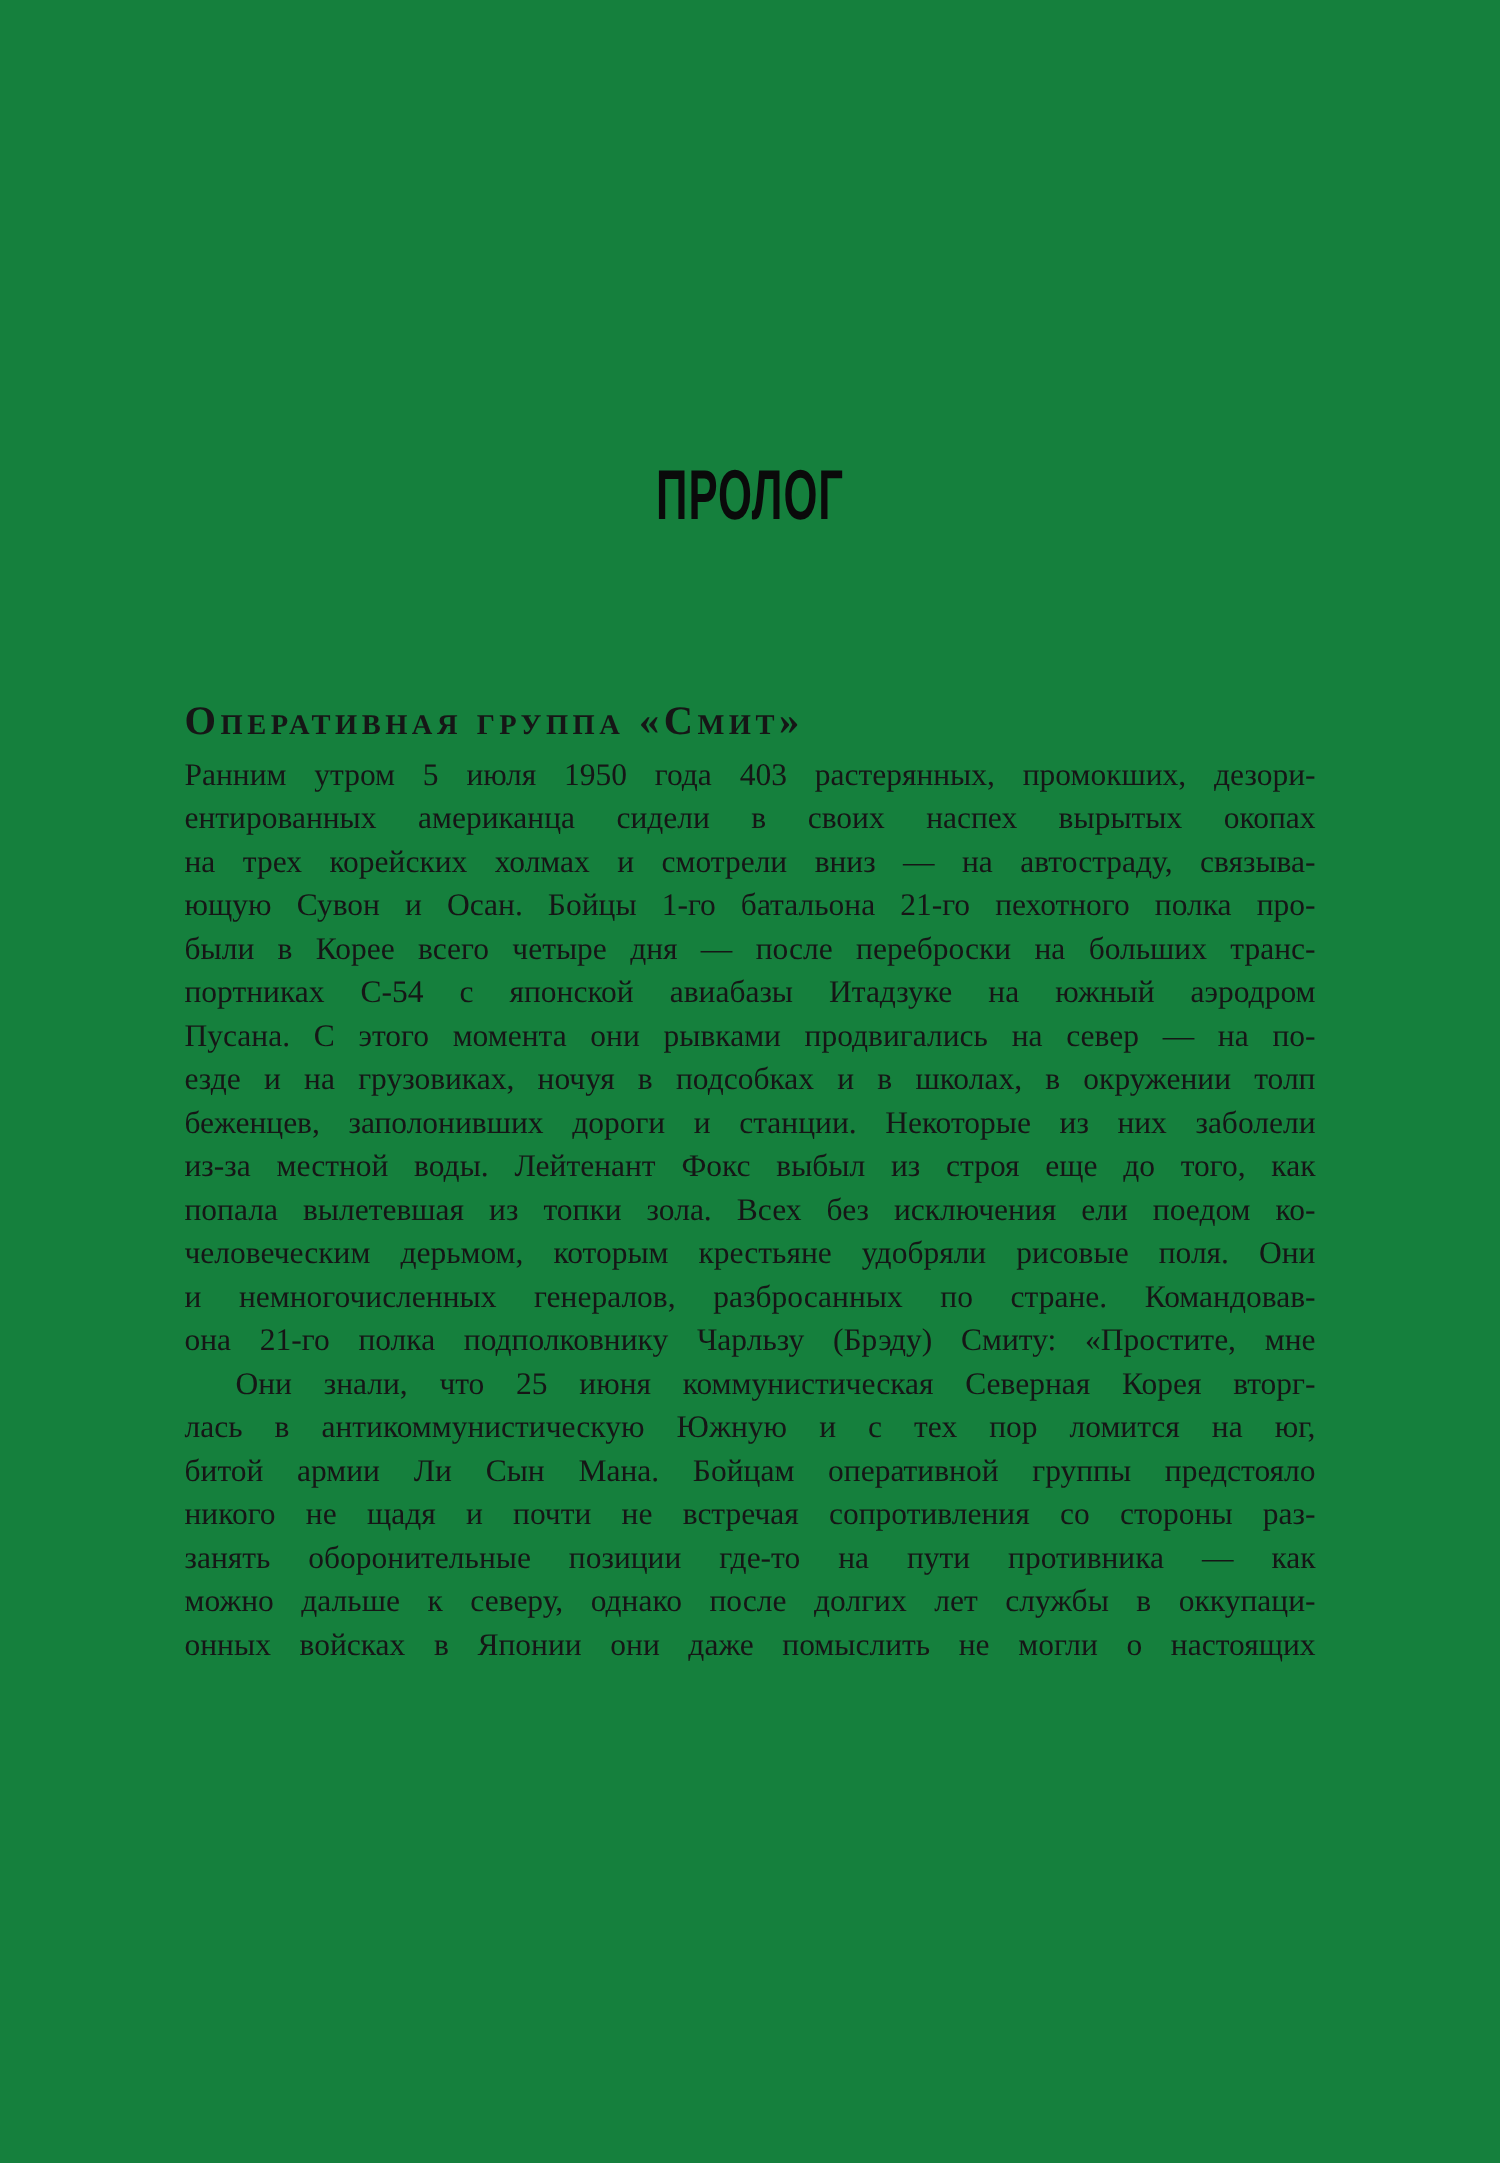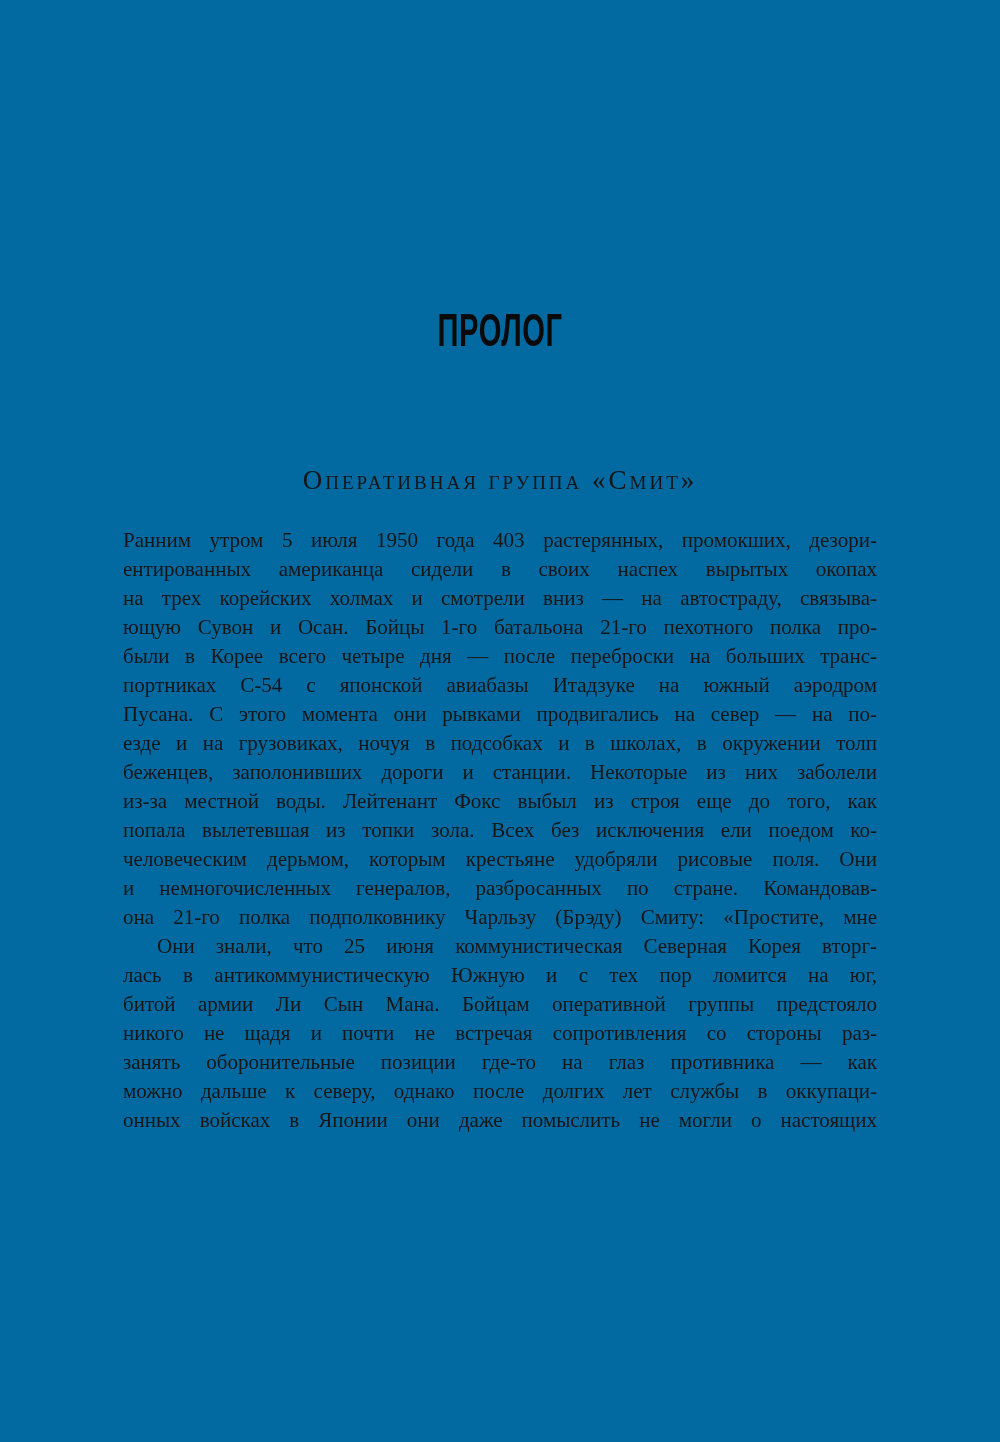--- a/index.html
+++ b/index.html
@@ -4,21 +4,21 @@
 <style>
   html, body {
     margin: 0;
     padding: 0;
     background: #ffffff;
   }
   .page {
     position: relative;
     width: 1000px;
     height: 1442px;
-    background: #0369a1;
+    background: #15803d;
     overflow: hidden;
     font-family: "Liberation Serif", serif;
     color: #161616;
   }
   .content {
     position: absolute;
     left: 123px;
     top: 0;
     width: 754px;
   }
@@ -33,32 +33,32 @@
     color: #0a0a0a;
     white-space: nowrap;
   }
   .chapter-title .squeeze {
     display: inline-block;
     transform: scaleX(0.62);
     transform-origin: center center;
   }
   .section-heading {
     margin: 112px 0 0 0;
-    text-align: center;
+    text-align: left;
     font-family: "Liberation Serif", serif;
-    font-weight: 400;
+    font-weight: 700;
     font-variant-caps: small-caps;
     font-size: 27px;
     line-height: 1.15;
     letter-spacing: 3px;
     color: #161616;
     white-space: nowrap;
   }
   .body-text {
-    margin-top: 30px;
+    margin-top: 6px;
     font-size: 21px;
     line-height: 29px;
     color: #161616;
   }
   .body-text .line {
     text-align: justify;
     text-align-last: justify;
     text-justify: inter-word;
     white-space: normal;
     height: 29px;
@@ -90,18 +90,18 @@
         <div class="line">беженцев, заполонивших дороги и станции. Некоторые из них заболели</div>
         <div class="line">из-за местной воды. Лейтенант Фокс выбыл из строя еще до того, как</div>
         <div class="line">попала вылетевшая из топки зола. Всех без исключения ели поедом ко-</div>
         <div class="line">человеческим дерьмом, которым крестьяне удобряли рисовые поля. Они</div>
         <div class="line">и немногочисленных генералов, разбросанных по стране. Командовав-</div>
         <div class="line">она 21-го полка подполковнику Чарльзу (Брэду) Смиту: «Простите, мне</div>
         <div class="line indent">Они знали, что 25 июня коммунистическая Северная Корея вторг-</div>
         <div class="line">лась в антикоммунистическую Южную и с тех пор ломится на юг,</div>
         <div class="line">битой армии Ли Сын Мана. Бойцам оперативной группы предстояло</div>
         <div class="line">никого не щадя и почти не встречая сопротивления со стороны раз-</div>
-        <div class="line">занять оборонительные позиции где-то на глаз противника — как</div>
+        <div class="line">занять оборонительные позиции где-то на пути противника — как</div>
         <div class="line">можно дальше к северу, однако после долгих лет службы в оккупаци-</div>
         <div class="line">онных войсках в Японии они даже помыслить не могли о настоящих</div>
       </div>
   </div>
 </div>
 
 </body></html>

